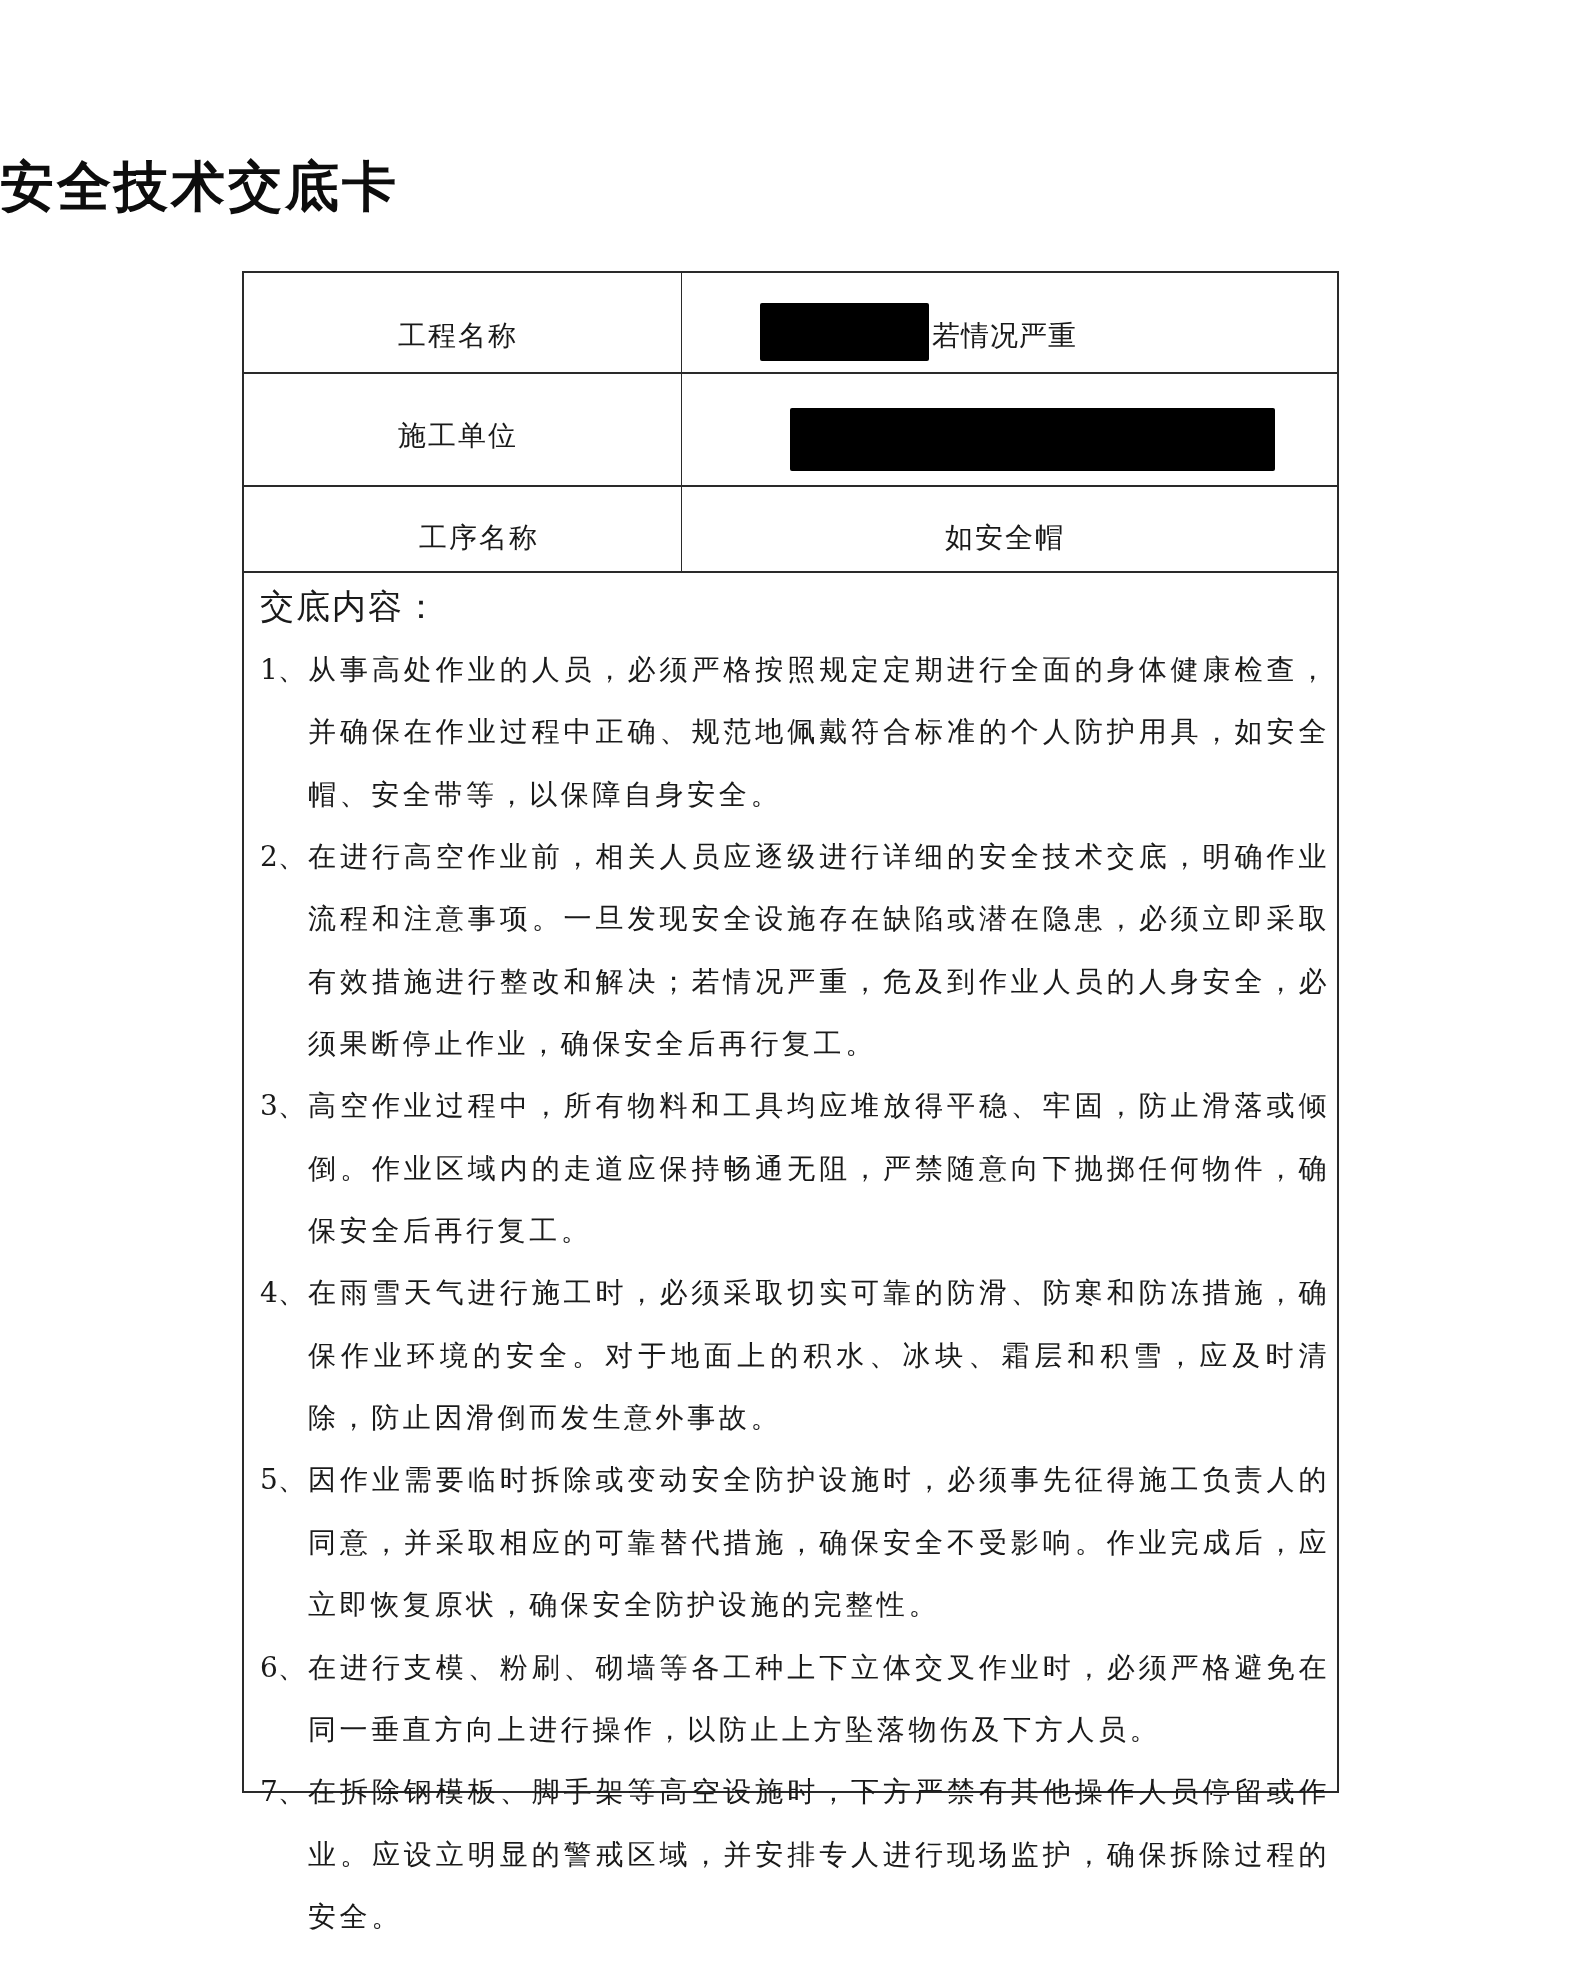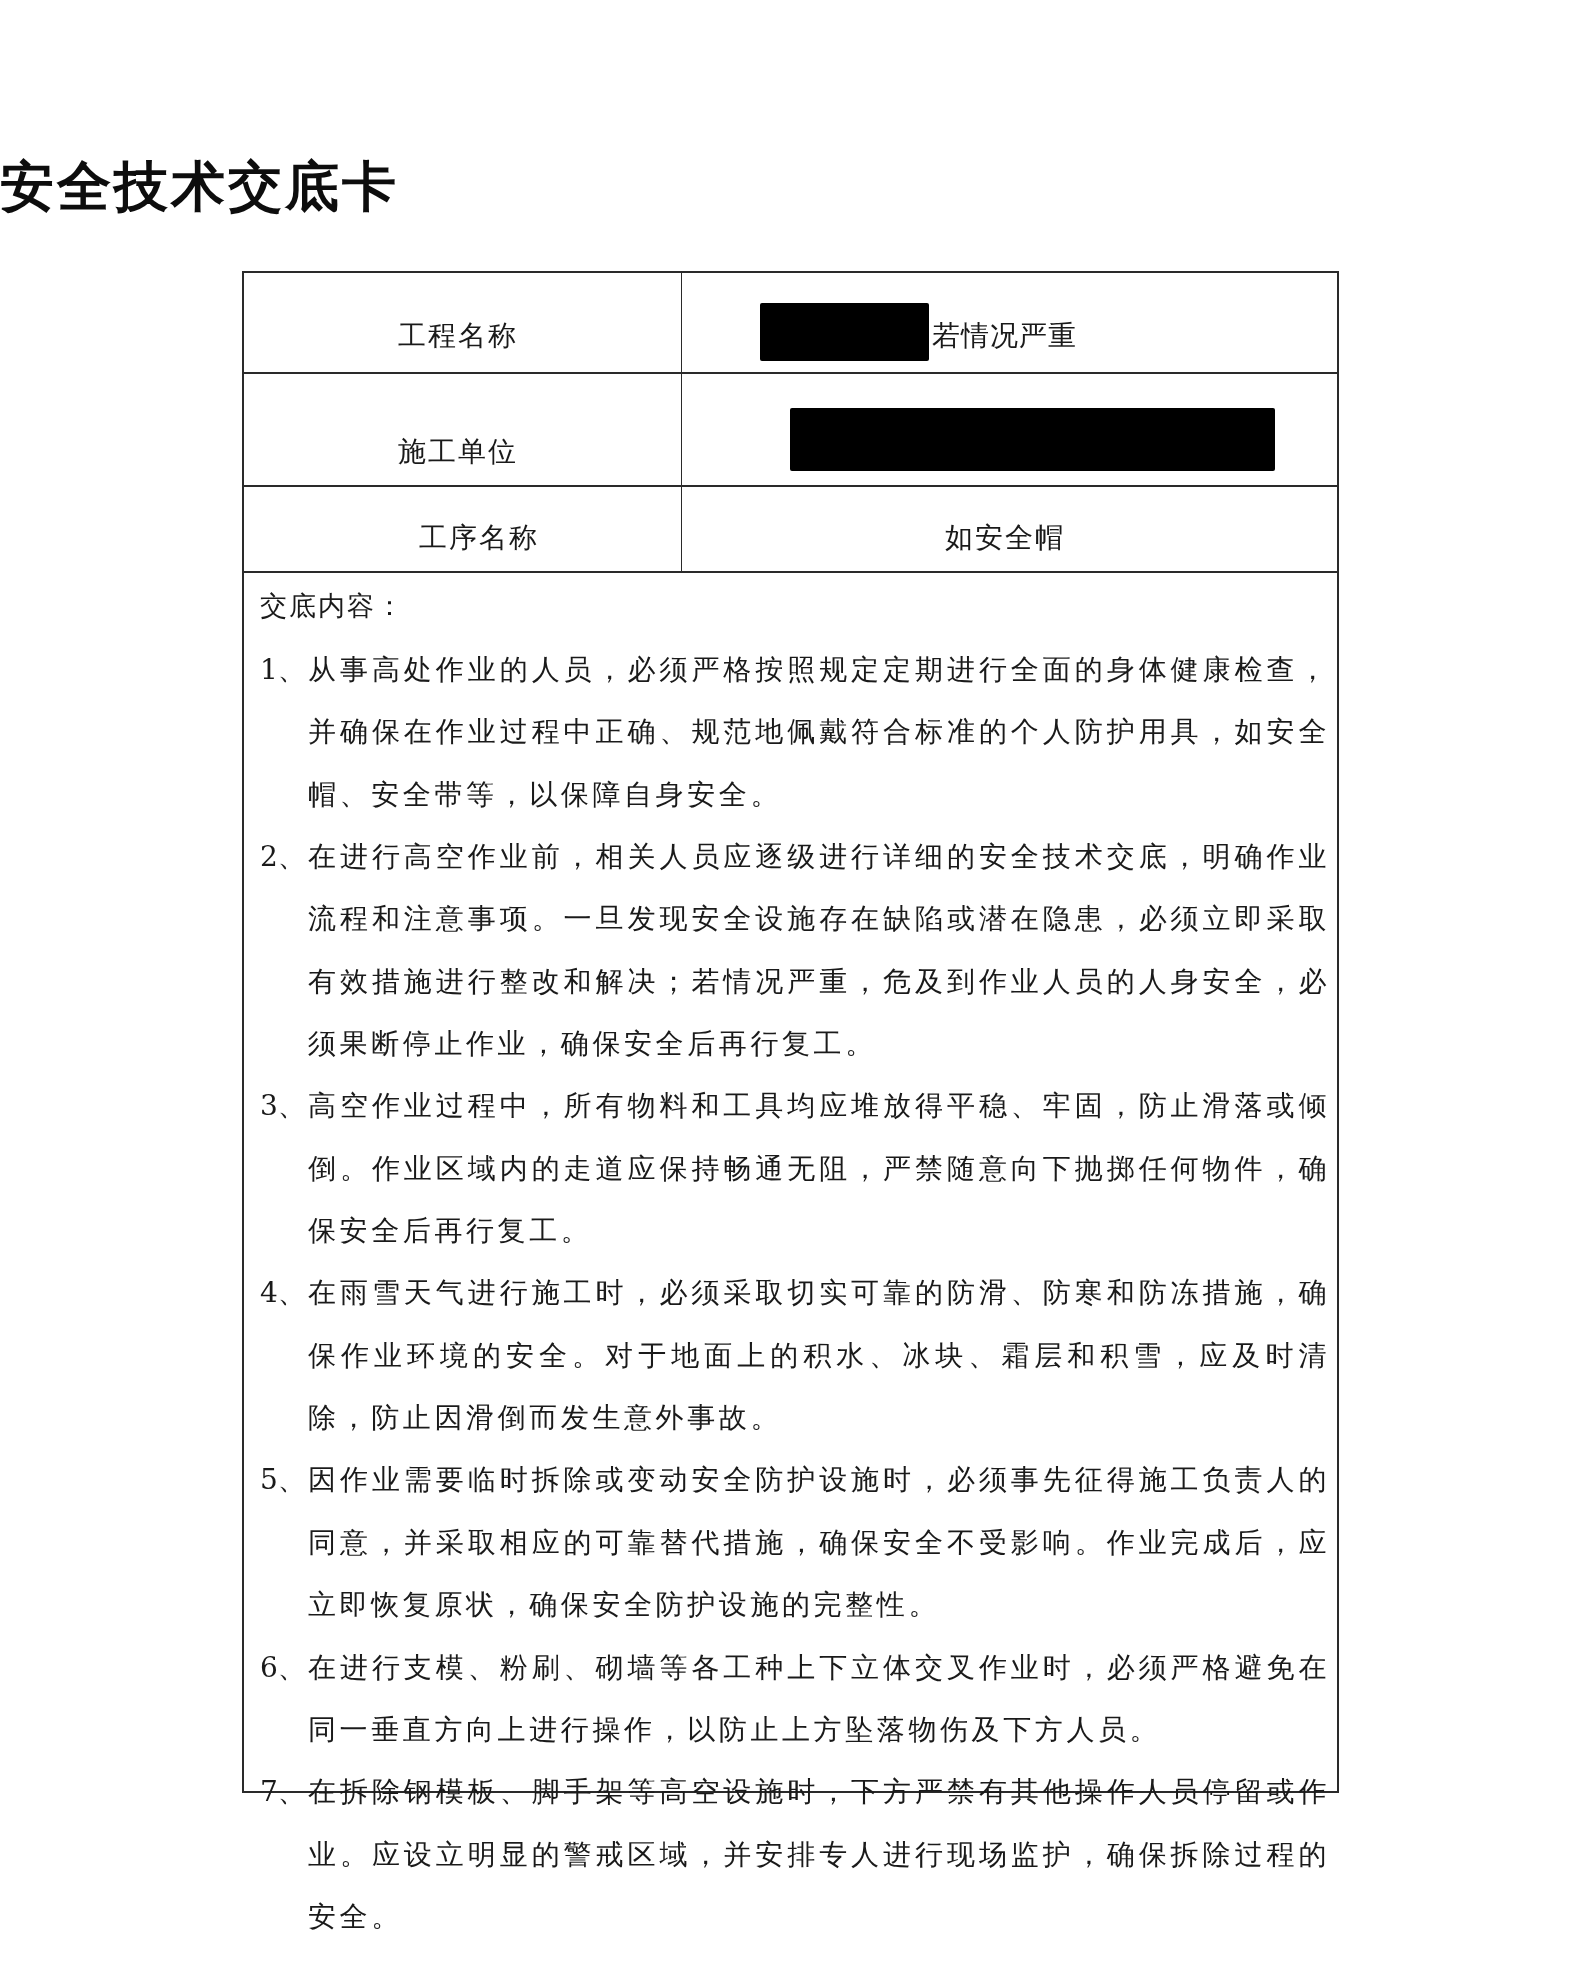--- a/index.html
+++ b/index.html
@@ -61,21 +61,21 @@
   }
   .redaction {
     position: absolute;
     background: #000000;
     border-radius: 2px;
   }
   .content-header {
     position: absolute;
     left: 16px;
     top: 313px;
-    font-size: 27px;
+    font-size: 34px;
     letter-spacing: 2px;
     line-height: 40px;
     white-space: nowrap;
   }
   .items {
     position: absolute;
     left: 16px;
     top: 366px;
     width: 1070px;
   }
@@ -110,21 +110,21 @@
 
   <div class="vline"></div>
   <div class="hline" style="top:99px;"></div>
   <div class="hline" style="top:212px;"></div>
   <div class="hline" style="top:298px;"></div>
 
   <div class="cell-text" style="left:154px; top:44px;">工程名称</div>
   <div class="redaction" style="left:516px; top:30px; width:169px; height:58px;"></div>
   <div class="cell-text" style="left:688px; top:44px; letter-spacing:1px;">若情况严重</div>
 
-  <div class="cell-text" style="left:154px; top:160px;font-family:Liberation Mono, monospace;">施工单位</div>
+  <div class="cell-text" style="left:154px; top:144px;font-family:Liberation Mono, monospace;">施工单位</div>
   <div class="redaction" style="left:546px; top:135px; width:485px; height:63px;"></div>
 
   <div class="cell-text" style="left:175px; top:246px;">工序名称</div>
   <div class="cell-text" style="left:701px; top:246px;">如安全帽</div>
 
   <div class="content-header">交底内容：</div>
 
   <div class="items">
     <div class="item">
       <span class="item-num">1、</span>

